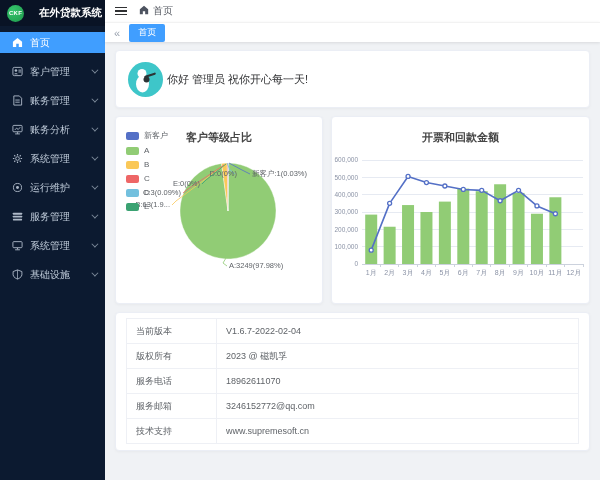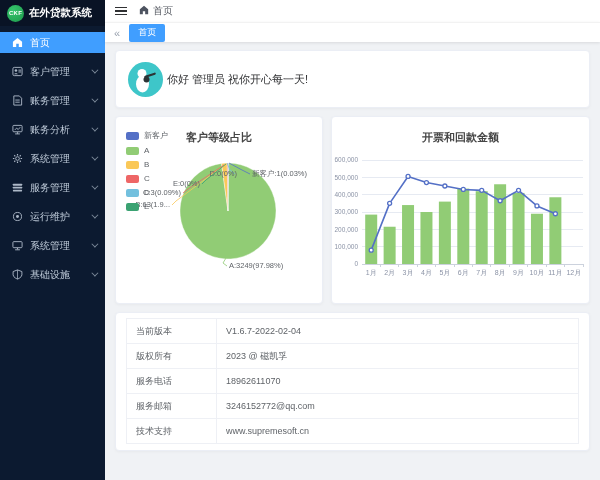--- a/index.html
+++ b/index.html
@@ -2,21 +2,21 @@
 <html><head>
 <meta charset="utf-8">
 <style>
   * { margin:0; padding:0; box-sizing:border-box; }
   html,body { width:600px; height:480px; overflow:hidden; }
   body { font-family:"Liberation Sans","DejaVu Sans",sans-serif; background:#f0f2f5; }
   .app { display:flex; width:600px; height:480px; }
 
   
   .sidebar { width:105px; min-width:105px; background:#0c1a30; display:flex; flex-direction:column; }
-  .logo { height:26px; background:#091325; display:flex; align-items:center; padding:0 7px; gap:5px; }
+  .logo { height:26px; background:#091325; display:flex; align-items:center; padding:0 7px; gap:15px; }
   .logo-circle { width:17px; height:17px; min-width:17px; border-radius:50%; background:radial-gradient(circle at 35% 30%, #36c56d, #1d9a4b); color:#fff; font-size:6px; font-weight:bold; display:flex; align-items:center; justify-content:center; letter-spacing:.3px; }
   .logo-title { color:#fff; font-size:10.5px; font-weight:bold; white-space:nowrap; }
   nav { padding-top:4px; }
   .menu-item { height:29px; display:flex; align-items:center; padding:0 9px 0 12px; font-size:10px; color:#bfcbd9; gap:7px; cursor:pointer; }
   .menu-item.active { background:#409eff; color:#fff; height:21px; margin:2px 0 4px; }
   .mi-icon { width:11px; height:11px; display:flex; align-items:center; justify-content:center; }
   .mi-icon svg { display:block; }
   .mi-label { white-space:nowrap; }
   .chev { margin-left:auto; width:5px; height:5px; border-right:1.2px solid #7e8b9c; border-bottom:1.2px solid #7e8b9c; transform:rotate(45deg) translateY(-2px); }
 
@@ -113,36 +113,36 @@
               <circle cx="6" cy="6" r="2" fill="none" stroke="#aeb9c8"></circle>
               <path d="M6 1 V2.6 M6 9.4 V11 M1 6 H2.6 M9.4 6 H11 M2.5 2.5 L3.6 3.6 M8.4 8.4 L9.5 9.5 M9.5 2.5 L8.4 3.6 M3.6 8.4 L2.5 9.5" stroke="#aeb9c8" stroke-width="1.3"></path>
             </svg>
           </span>
           <span class="mi-label">系统管理</span>
           <span class="chev"></span>
         </div>
         <div class="menu-item">
           <span class="mi-icon">
             <svg width="11" height="11" viewBox="0 0 12 12">
+              <circle cx="6" cy="6" r="4.4" fill="none" stroke="#aeb9c8"></circle>
+              <circle cx="6" cy="6" r="1.6" fill="#aeb9c8"></circle>
+            </svg>
+          </span>
+          <span class="mi-label">运行维护</span>
+          <span class="chev"></span>
+        </div>
+        <div class="menu-item">
+          <span class="mi-icon">
+            <svg width="11" height="11" viewBox="0 0 12 12">
               <rect x="1" y="2" width="10" height="2" rx=".5" fill="#aeb9c8"></rect>
               <rect x="1" y="5.2" width="10" height="2" rx=".5" fill="#aeb9c8"></rect>
               <rect x="1" y="8.4" width="10" height="2" rx=".5" fill="#aeb9c8"></rect>
             </svg>
           </span>
           <span class="mi-label">服务管理</span>
-          <span class="chev"></span>
-        </div>
-        <div class="menu-item">
-          <span class="mi-icon">
-            <svg width="11" height="11" viewBox="0 0 12 12">
-              <circle cx="6" cy="6" r="4.4" fill="none" stroke="#aeb9c8"></circle>
-              <circle cx="6" cy="6" r="1.6" fill="#aeb9c8"></circle>
-            </svg>
-          </span>
-          <span class="mi-label">运行维护</span>
           <span class="chev"></span>
         </div>
         <div class="menu-item">
           <span class="mi-icon">
             <svg width="11" height="11" viewBox="0 0 12 12">
               <rect x="1" y="1.8" width="10" height="6.6" rx="1" fill="none" stroke="#aeb9c8"></rect>
               <rect x="5.4" y="8.8" width="1.2" height="1.4" fill="#aeb9c8"></rect>
               <rect x="3.4" y="10.2" width="5.2" height="1" fill="#aeb9c8"></rect>
             </svg>
           </span>

